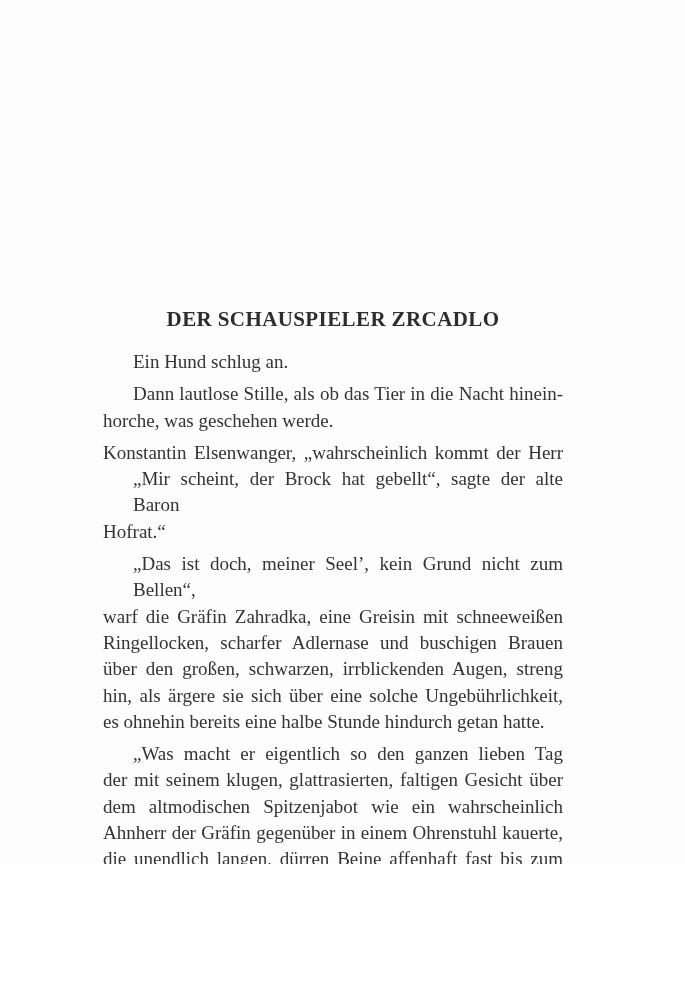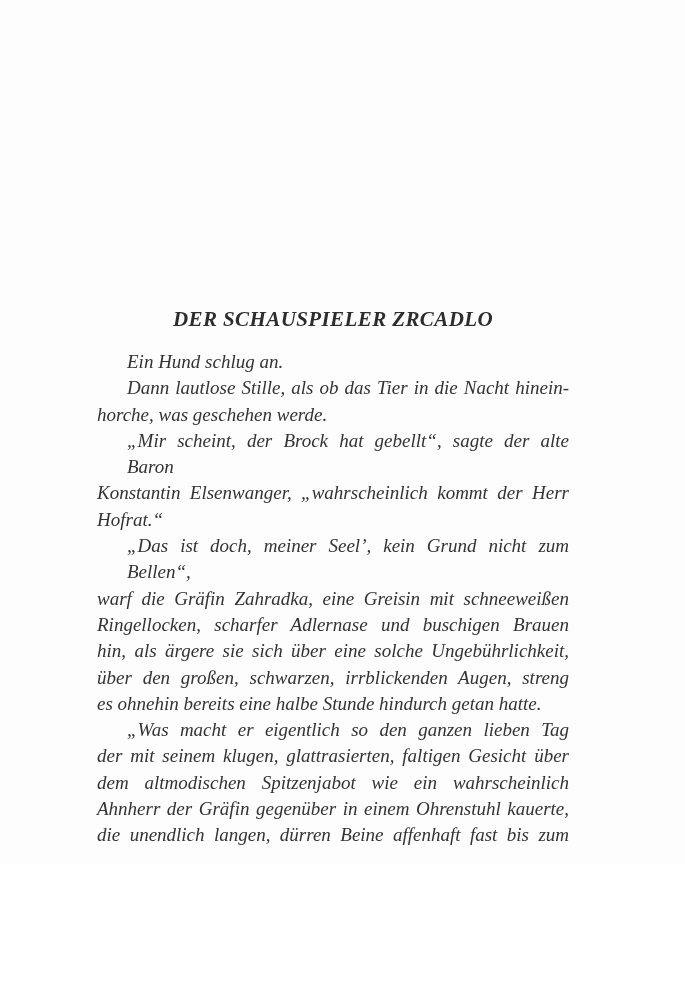--- a/index.html
+++ b/index.html
@@ -8,40 +8,39 @@
     background: #ffffff;
   }
   .page {
     position: relative;
     width: 685px;
     height: 864px;
     background: #fdfdfd;
     overflow: hidden;
     font-family: "Liberation Serif", serif;
     color: #333333;
-    font-style: italic;
   }
   .content {
     position: absolute;
     left: 97px;
     top: 306px;
     width: 472px;
   }
   .title {
     margin: 0 0 17px 0;
     font-size: 21px;
     line-height: 26px;
     font-weight: bold;
     text-align: center;
     letter-spacing: 0.4px;
     color: #2d2d2d;
     font-family: "Liberation Serif", serif;
   }
   .para {
-    margin: 0;
+    margin: 6px;
   }
   .line {
     font-size: 19px;
     line-height: 26.3px;
     text-align: justify;
     text-align-last: justify;
     white-space: normal;
   }
   .line.first {
     padding-left: 30px;
@@ -68,30 +67,30 @@
     <h1 class="title">DER SCHAUSPIELER ZRCADLO</h1>
     <div class="body-text">
         <div class="para">
           <div class="line first last">Ein Hund schlug an.</div>
         </div>
         <div class="para">
           <div class="line first">Dann lautlose Stille, als ob das Tier in die Nacht hinein-</div>
           <div class="line last">horche, was geschehen werde.</div>
         </div>
         <div class="para">
+          <div class="line">Konstantin Elsenwanger, „wahrscheinlich kommt der Herr</div>
           <div class="line first">„Mir scheint, der Brock hat gebellt“, sagte der alte Baron</div>
-          <div class="line">Konstantin Elsenwanger, „wahrscheinlich kommt der Herr</div>
           <div class="line last">Hofrat.“</div>
         </div>
         <div class="para">
           <div class="line first">„Das ist doch, meiner Seel’, kein Grund nicht zum Bellen“,</div>
           <div class="line">warf die Gräfin Zahradka, eine Greisin mit schneeweißen</div>
           <div class="line">Ringellocken, scharfer Adlernase und buschigen Brauen</div>
+          <div class="line">über den großen, schwarzen, irrblickenden Augen, streng</div>
           <div class="line">hin, als ärgere sie sich über eine solche Ungebührlichkeit,</div>
-          <div class="line">über den großen, schwarzen, irrblickenden Augen, streng</div>
           <div class="line last">es ohnehin bereits eine halbe Stunde hindurch getan hatte.</div>
         </div>
         <div class="para">
           <div class="line first">„Was macht er eigentlich so den ganzen lieben Tag</div>
           <div class="line">der mit seinem klugen, glattrasierten, faltigen Gesicht über</div>
           <div class="line">dem altmodischen Spitzenjabot wie ein wahrscheinlich</div>
           <div class="line">Ahnherr der Gräfin gegenüber in einem Ohrenstuhl kauerte,</div>
           <div class="line">die unendlich langen, dürren Beine affenhaft fast bis zum</div>
         </div>
       </div>

